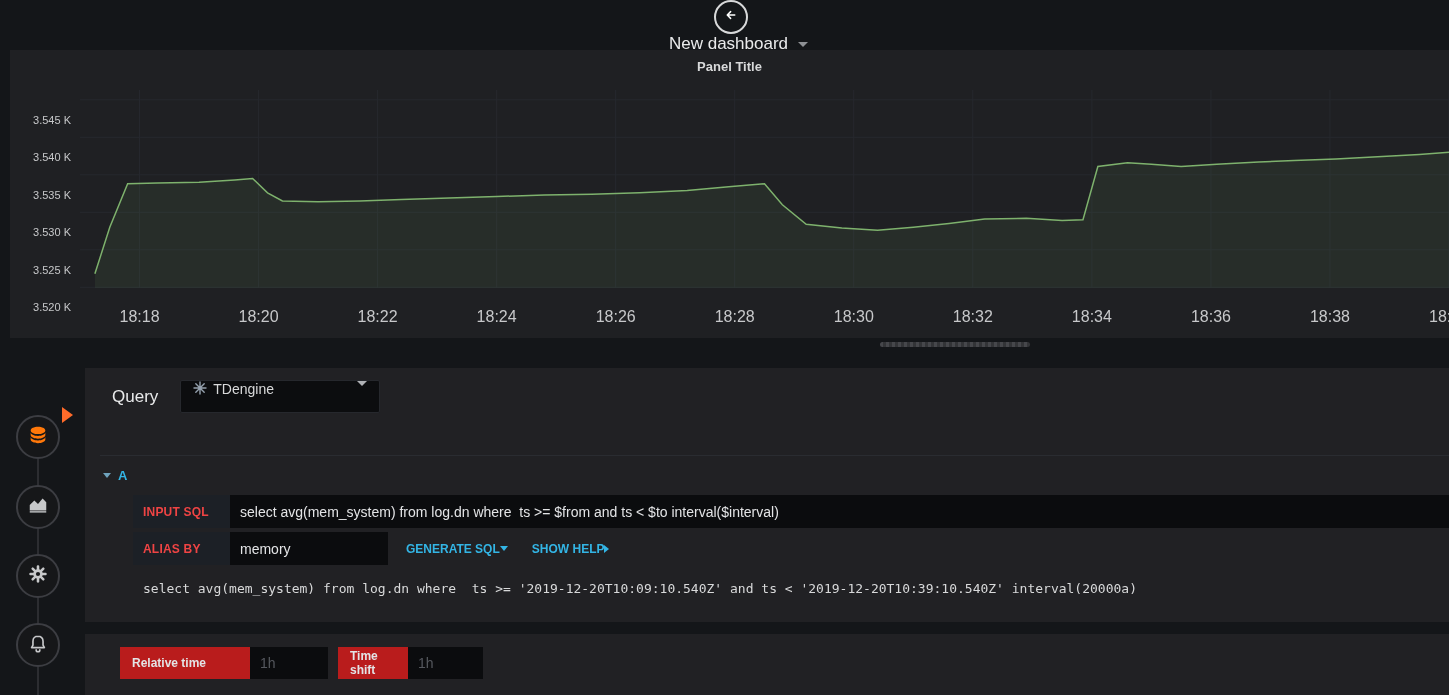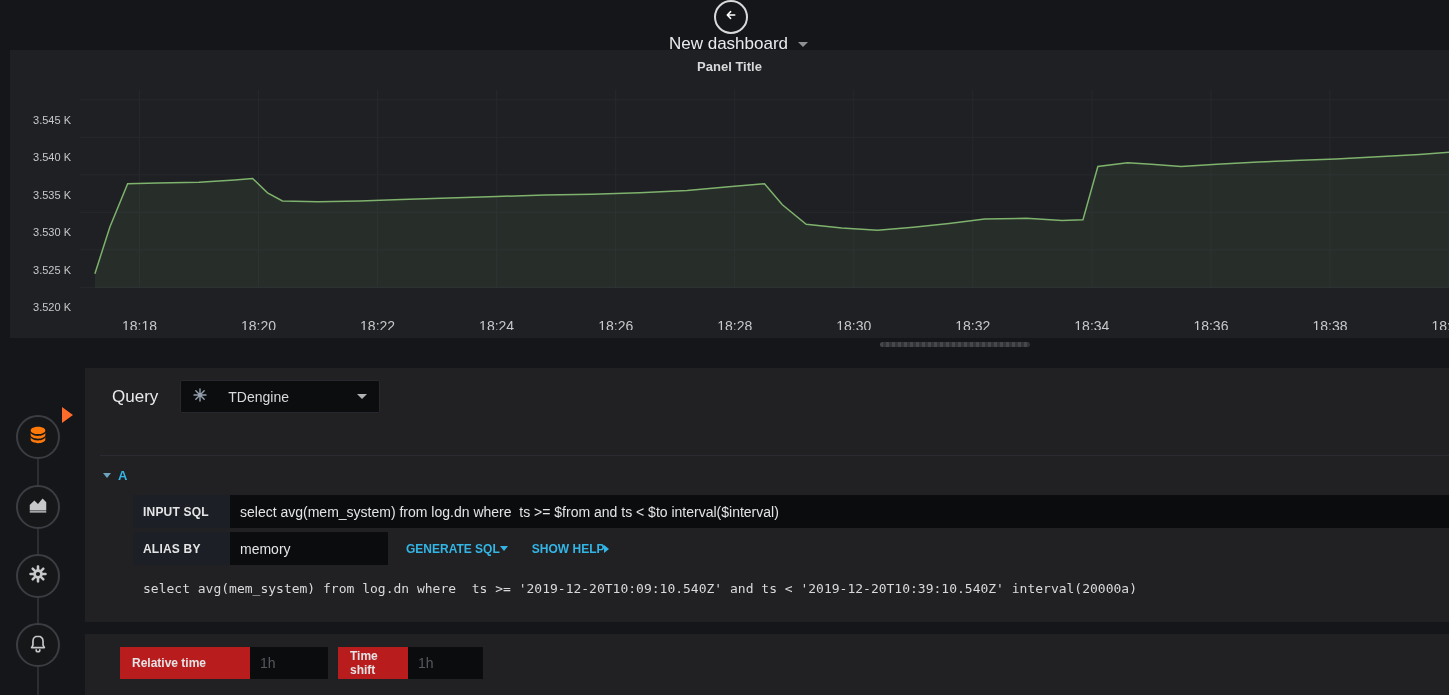--- a/index.html
+++ b/index.html
@@ -16,21 +16,21 @@
   
   .graph-panel { margin-left:10px; height:288px; background:#1f2023; overflow:hidden; padding-top:6px; }
   .panel-title { text-align:center; font-size:13px; font-weight:700; color:#d8d9da; height:22px; line-height:22px; margin-bottom:12px; cursor:pointer; }
   .chart-row { display:flex; }
   .y-axis { width:70px; position:relative; height:198px;margin-top:20px; }
   .ytick { position:absolute; right:9px; transform:translateY(-50%); font-size:11px; color:#c7c8ca; white-space:nowrap; }
   .plot-wrap { flex:1; height:198px; }
   .plot-wrap svg { display:block; width:100%; height:198px; }
   .grid { stroke:#26282e; stroke-width:1; }
   .x-axis { margin-left:70px; position:relative; height:22px; overflow:hidden; }
-  .xtick { position:absolute; top:10px; transform:translateX(-50%); font-size:14px; color:#c7c8ca; white-space:nowrap; }
+  .xtick { position:absolute; top:0; transform:translateX(-50%); font-size:16px; color:#c7c8ca; white-space:nowrap; }
   .legend { display:flex; align-items:center; gap:6px; padding-left:20px; height:22px; cursor:pointer; }
   .legend-dash { width:15px; height:3px; background:#7eb26d; display:inline-block; }
   .legend-label { font-size:12px; color:#d8d9da; }
 
   
   .scroll-strip { position:relative; height:14px; }
   .scroll-thumb { position:absolute; left:880px; top:4px; width:150px; height:5px; border-radius:3px;
     background:repeating-linear-gradient(90deg,#46474b 0 3px,#333437 3px 6px); cursor:pointer; }
 
   
@@ -38,30 +38,30 @@
   .edit-tabs { width:85px; position:relative; flex:none; }
   .tab-line { position:absolute; left:37px; top:70px; bottom:-10px; width:2px; background:#2c2d31; }
   .tab { position:absolute; left:16px; width:44px; height:44px; border-radius:50%; background:#161719; border:2px solid #3c3d42; display:flex; align-items:center; justify-content:center; cursor:pointer; }
   .tab-arrow { position:absolute; left:62px; top:55px; width:0; height:0; border-top:8px solid transparent; border-bottom:8px solid transparent; border-left:11px solid #ff6b2a; }
 
   .edit-main { flex:1; margin-top:16px; }
   .card { background:#212124; }
   .query-card { padding:12px 0 26px 15px; }
   .query-header { display:flex; align-items:center; height:33px; padding-left:12px; margin-bottom:42px; }
   .query-title { font-size:17px; font-weight:500; color:#e9eaeb; margin-right:22px; }
-  .ds-picker { display:flex; align-items:center; gap:21px; background:#0c0d0f; border:1px solid #26282d; height:33px; width:200px; padding:0 12px; border-radius:2px; cursor:pointer; }
+  .ds-picker { display:flex; gap:6px; background:#0c0d0f; border:1px solid #26282d; height:33px; width:200px; padding:0 12px; border-radius:2px; cursor:pointer; }
   .ds-name { font-size:14px; color:#d8d9da; }
   .ds-picker .caret-down { margin-left:auto; border-top-color:#b0b2b6; }
 
   .ref-row { border-top:1px solid #2a2c31; margin-right:0; padding:12px 0 12px 3px; display:flex; align-items:center; gap:7px; cursor:pointer; }
   .ref-caret { width:0; height:0; border-left:4px solid transparent; border-right:4px solid transparent; border-top:5px solid #6fa3bd; }
   .ref-id { color:#33b5e5; font-size:13px; font-weight:700; }
 
   .gf-row { display:flex; margin:0 0 4px 33px; }
-  .gf-label { background:#1c2026; color:#e5e5e5; font-size:12px; font-weight:700; width:97px; flex:none; display:flex; align-items:center; padding:0 10px; height:33px; letter-spacing:.2px; }
+  .gf-label { background:#1c2026; color:#ef4444; font-size:12px; font-weight:700; width:97px; flex:none; display:flex; align-items:center; padding:0 10px; height:33px; letter-spacing:.2px; }
   .gf-input { background:#0b0c0e; border:none; outline:none; color:#e3e4e6; font-size:14px; height:33px; padding:0 10px; font-family:"Liberation Sans",sans-serif; }
   .gf-input::placeholder { color:#55585e; }
   .input-sql { flex:1; margin-right:0; }
   .alias-input { width:158px; }
   .text-btn { background:transparent; border:none; color:#33b5e5; font-weight:700; font-size:12px; height:33px; margin-left:12px; padding:0 6px; display:flex; align-items:center; gap:0; cursor:pointer; font-family:"Liberation Sans",sans-serif; }
   .text-btn .caret-down { border-top-color:#33b5e5; border-left-width:4px; border-right-width:4px; border-top-width:5px; }
   .caret-right { width:0; height:0; border-top:4px solid transparent; border-bottom:4px solid transparent; border-left:5px solid #33b5e5; display:inline-block; }
 
   .raw-sql { font-family:"DejaVu Sans Mono","Liberation Mono",monospace; font-size:13px; color:#d8d9da; margin:16px 0 0 43px; white-space:pre-wrap; }
 

